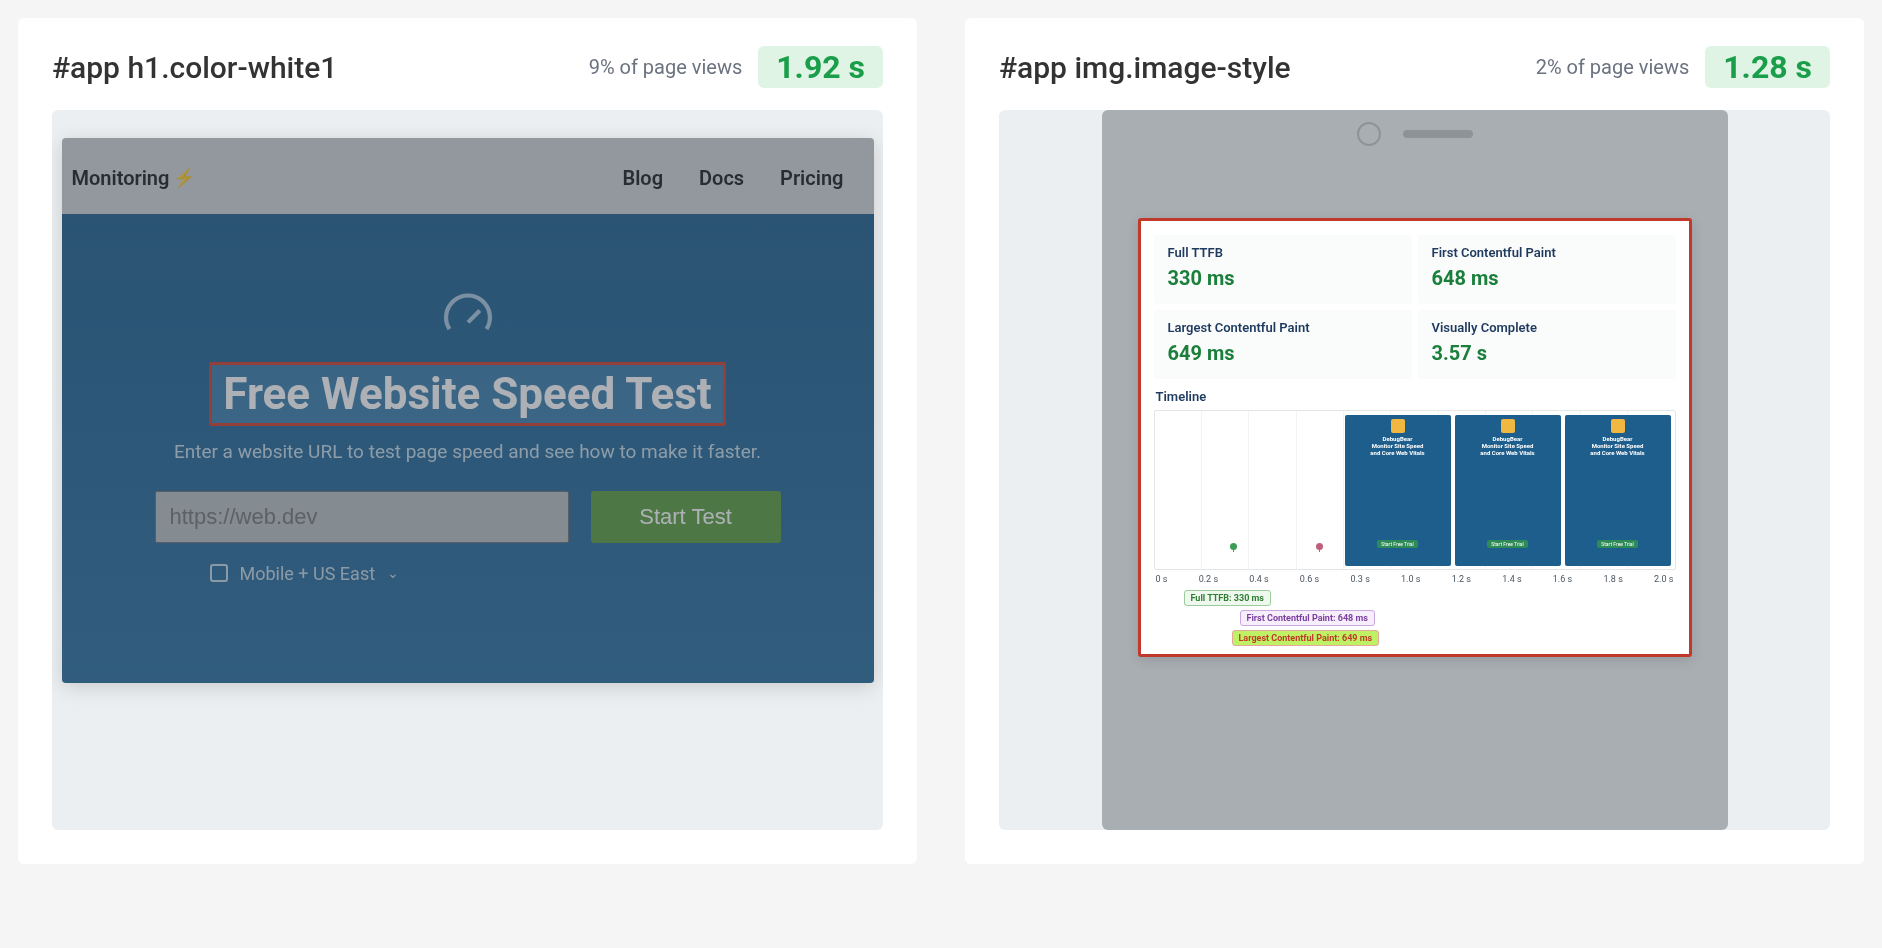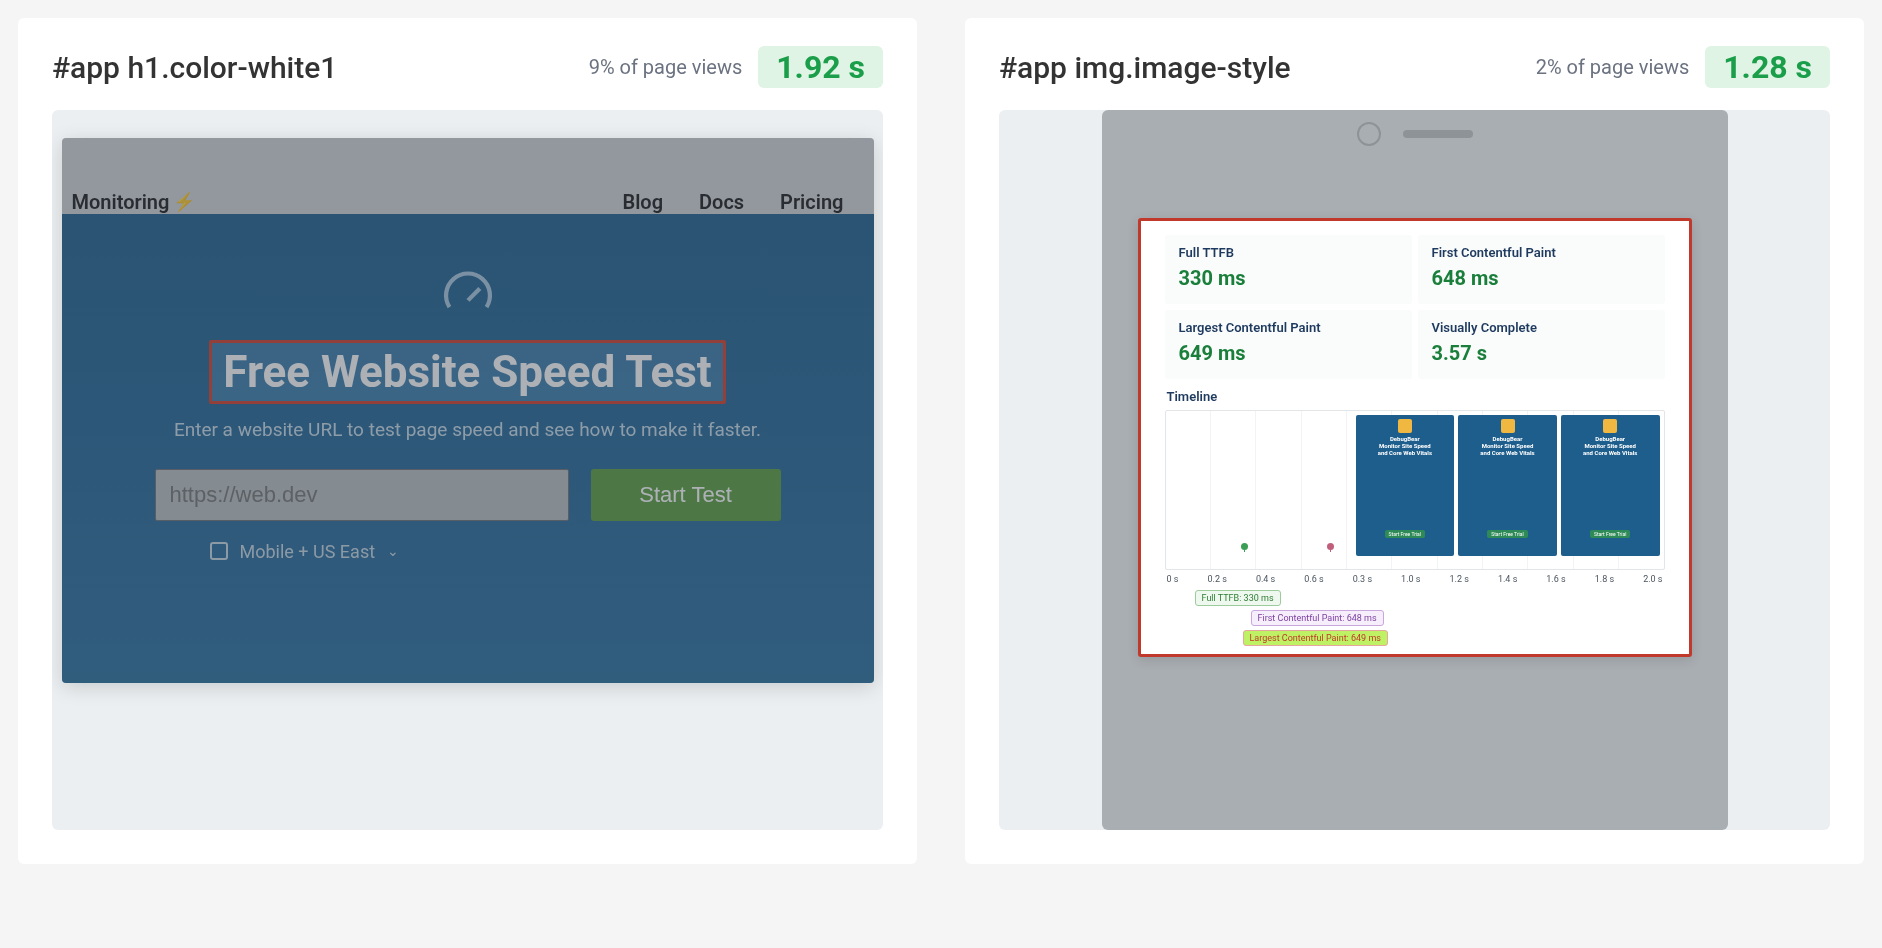--- a/index.html
+++ b/index.html
@@ -71,35 +71,35 @@
   }
   .mock1-overlay {
     position:absolute; inset:0;
     background: rgba(60,70,80,.42);
     pointer-events:none;
   }
   .mock1-nav {
     height: 76px;
     background: #d2d4d6;
     display: flex;
-    align-items: flex-end;
+    align-items: center;
     padding: 4px 30px 0;
     font-size: 20px;
     font-weight: 600;
     color: #1c1c1c;
     position:relative;
   }
   .mock1-nav-left { flex:1; display:flex; align-items:center; gap:4px; margin-left:-20px; }
   .mock1-nav-right { display:flex; gap:36px; }
   .mock1-nav-left .bolt { font-size:18px; }
   .mock1-body {
     background: linear-gradient(#1e5e8d,#2a6e9e);
     height: calc(100% - 76px);
     display:flex; flex-direction:column; align-items:center;
-    padding-top: 56px;
+    padding-top: 78px;
     color:#fff;
     position:relative;
   }
   .gauge-icon svg { width:54px; height:54px; stroke:#a9c9de; stroke-width:5; fill:none; }
   .hero-title {
     font-size: 44px;
     font-weight: 700;
     color:#fff;
     margin-top: 18px;
     position:relative;
@@ -152,21 +152,21 @@
     position:absolute; top:12px; left:50%; transform:translateX(-50%);
     display:flex; align-items:center; gap:22px;
   }
   .notch-circle { width:24px; height:24px; border:2px solid #8e9398; border-radius:50%; }
   .notch-bar { width:70px; height:8px; background:#8e9398; border-radius:4px; }
   .mock2-card {
     position:absolute; top:108px; left:36px; right:36px;
     background:#fff;
     border: 3px solid #c0392b;
     border-radius:3px;
-    padding: 14px 24px 8px;
+    padding: 14px 13px 8px;
     box-shadow: 0 3px 12px rgba(0,0,0,.12);
   }
   .m2-grid {
     display:grid; grid-template-columns:1fr 1fr; gap:6px;
     margin-bottom: 10px;
   }
   .m2-tile {
     background:#fafbfb; border-radius:3px;
     padding: 10px 14px 14px;
   }
@@ -213,21 +213,21 @@
   }
   .tl-dot-line.green::before{ background:#3a9e55; }
   .tl-dot-line.red::before  { background:#c05f7b; }
   
   .m2-timeline .tl-dot-line { top:135px; height:6px; bottom:auto; }
   .m2-timeline .tl-dot-line::before { top:-3px; }
   .m2-ticks {
     display:flex; justify-content:space-between;
     font-size:9px; color:#4a5560; margin-top:4px; padding:0 2px;
   }
-  .m2-markers { margin-top:6px; display:flex; flex-direction:column; gap:4px; }
+  .m2-markers { margin-top:6px; display:flex; flex-direction:column; gap:4px;font-weight:bold; }
   .m2-marker {
     font-size:9px; padding:2px 6px; border:1px solid; border-radius:3px;
     width:max-content; background:#fff;
   }
   .m2-marker.g { color:#2e7d32; border-color:#9ccc9c; background:#eef8ef; margin-left:30px; }
   .m2-marker.p { color:#7b3fa0; border-color:#c9a6dd; background:#f6eefb; margin-left:86px; }
   .m2-marker.r { color:#c0392b; border-color:#e6a79d; background:#bef264; margin-left:78px; }
 </style>
 </head>
 <body>

